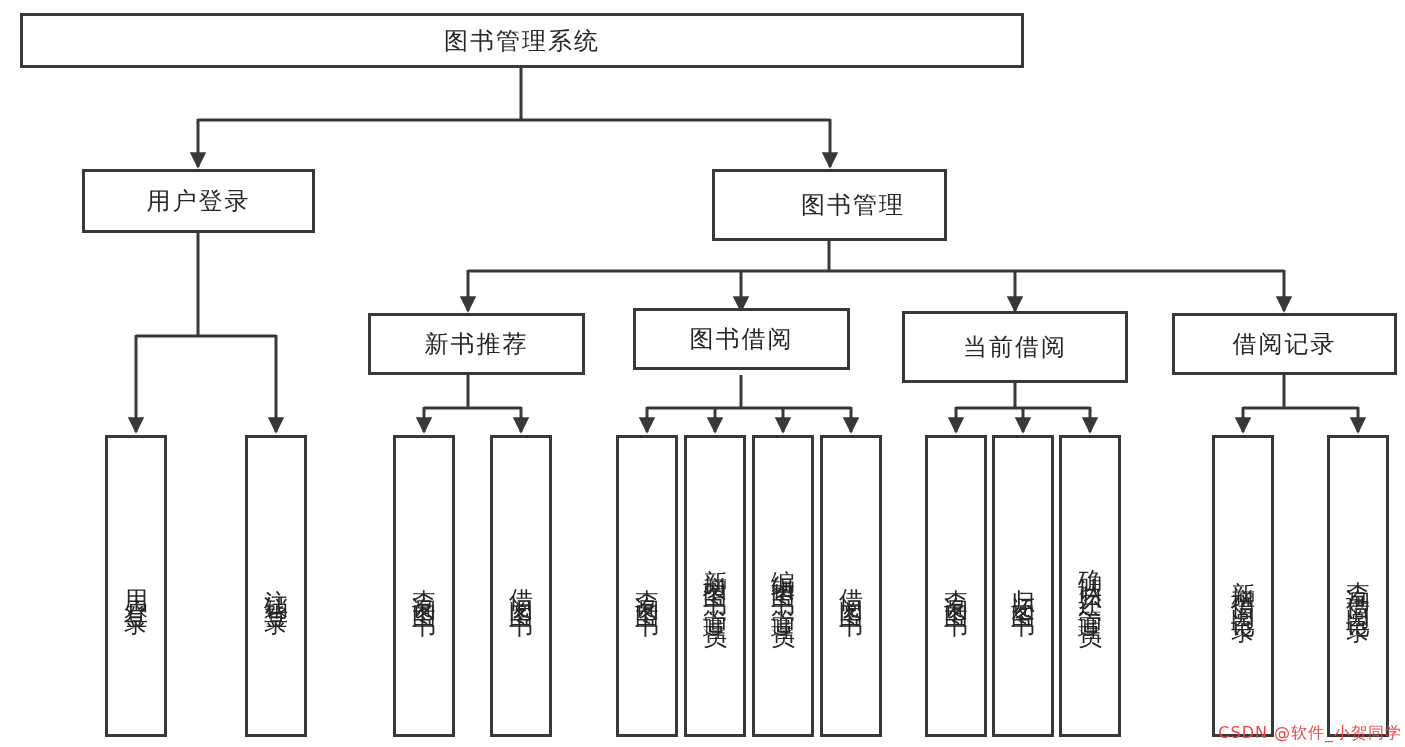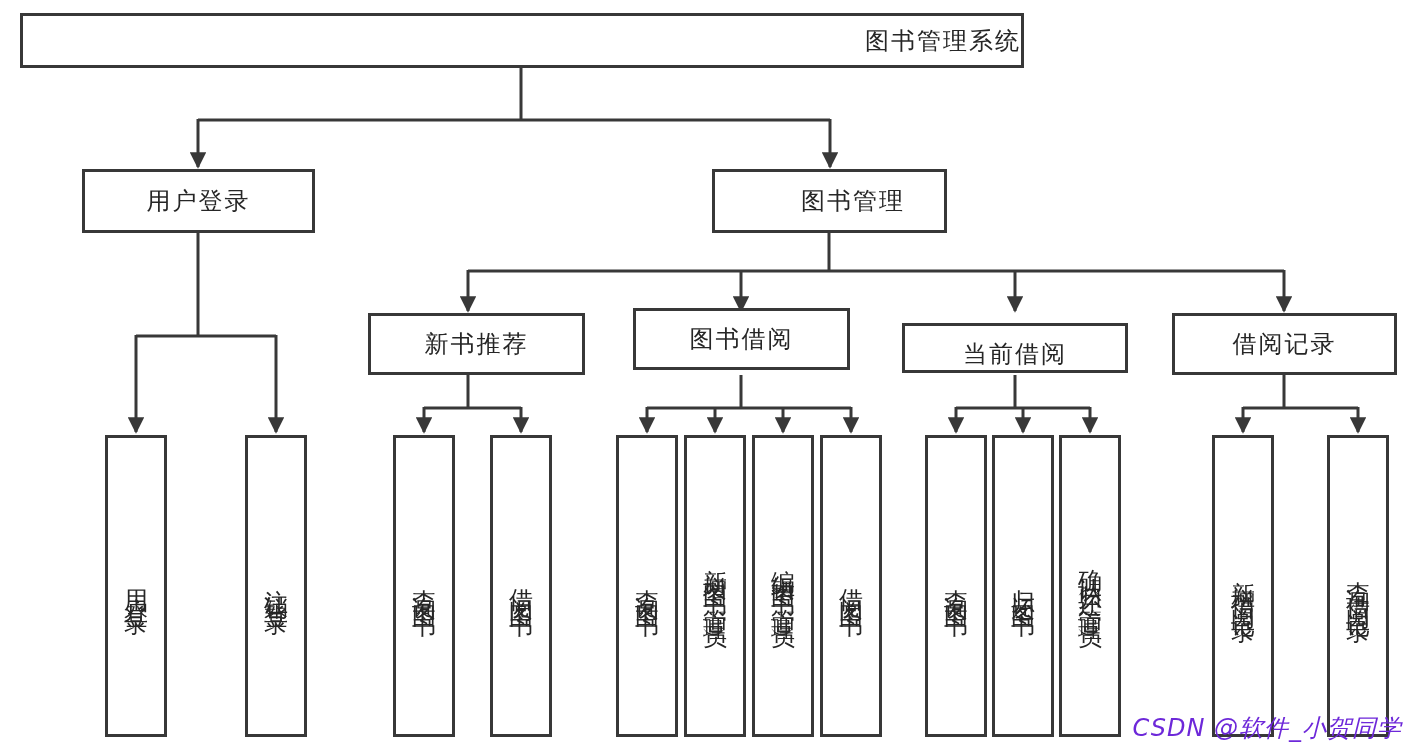--- a/index.html
+++ b/index.html
@@ -8,26 +8,26 @@
     font-family:"DejaVu Sans","Liberation Sans",sans-serif; overflow:hidden;
   }
   #wires { position:absolute; left:0; top:0; width:1405px; height:747px; z-index:0; pointer-events:none; }
 
   .hbox {
     position:absolute; box-sizing:border-box; background:#ffffff;
     border:3px solid #383838; z-index:1;
     display:flex; align-items:center; justify-content:center;
     font-size:24px; color:#262626; letter-spacing:2px; white-space:nowrap;
   }
-  .root  { left:20px;   top:13px;  width:1004px; height:55px;justify-content:flex-end; }
+  .root  { left:20px;   top:13px;  width:1004px; height:55px; }
   .login { left:82px;   top:169px; width:233px;  height:64px; }
-  .mgmt  { left:712px;  top:169px; width:235px;  height:64px;padding-left:47px; }
+  .mgmt  { left:712px;  top:169px; width:235px;  height:72px;padding-left:47px; }
   .nb    { left:360px;  top:313px; width:217px;  height:62px;margin-left:8px; }
   .bb    { left:633px;  top:308px; width:217px;  height:62px; }
-  .cb    { left:902px;  top:323px; width:226px;  height:50px;align-items:flex-end; }
+  .cb    { left:902px;  top:311px; width:226px;  height:72px; }
   .br    { left:1172px; top:313px; width:225px;  height:62px; }
 
   .leaf {
     position:absolute; top:435px; width:62px; height:302px; box-sizing:border-box;
     background:#ffffff; border:3px solid #383838; z-index:1;
     display:flex; align-items:center; justify-content:center;
   }
   .leaf span {
     writing-mode:vertical-rl; text-orientation:mixed;
     font-size:24px; letter-spacing:8px; line-height:1;
@@ -42,21 +42,21 @@
   .lf7  { left:752px;  }
   .lf8  { left:820px;  }
   .lf9  { left:925px;  }
   .lf10 { left:992px;  }
   .lf11 { left:1059px; }
   .lf12 { left:1212px; }
   .lf13 { left:1327px; }
 
   .watermark {
     position:absolute; right:3px; bottom:3px; z-index:2;
-    font-size:24px; color:#6d28d9; letter-spacing:1px; white-space:nowrap;font-style:italic;
+    font-size:16px; color:#ef4444; letter-spacing:1px; white-space:nowrap;
   }
 </style>
 </head>
 <body>
 
 <div id="canvas">
 
   <svg id="wires" viewBox="0 0 1405 747" xmlns="http://www.w3.org/2000/svg">
     <defs>
       <marker id="arw" viewBox="0 0 10 10" refX="9" refY="5" markerWidth="5.5" markerHeight="5.5" orient="auto-start-reverse">

